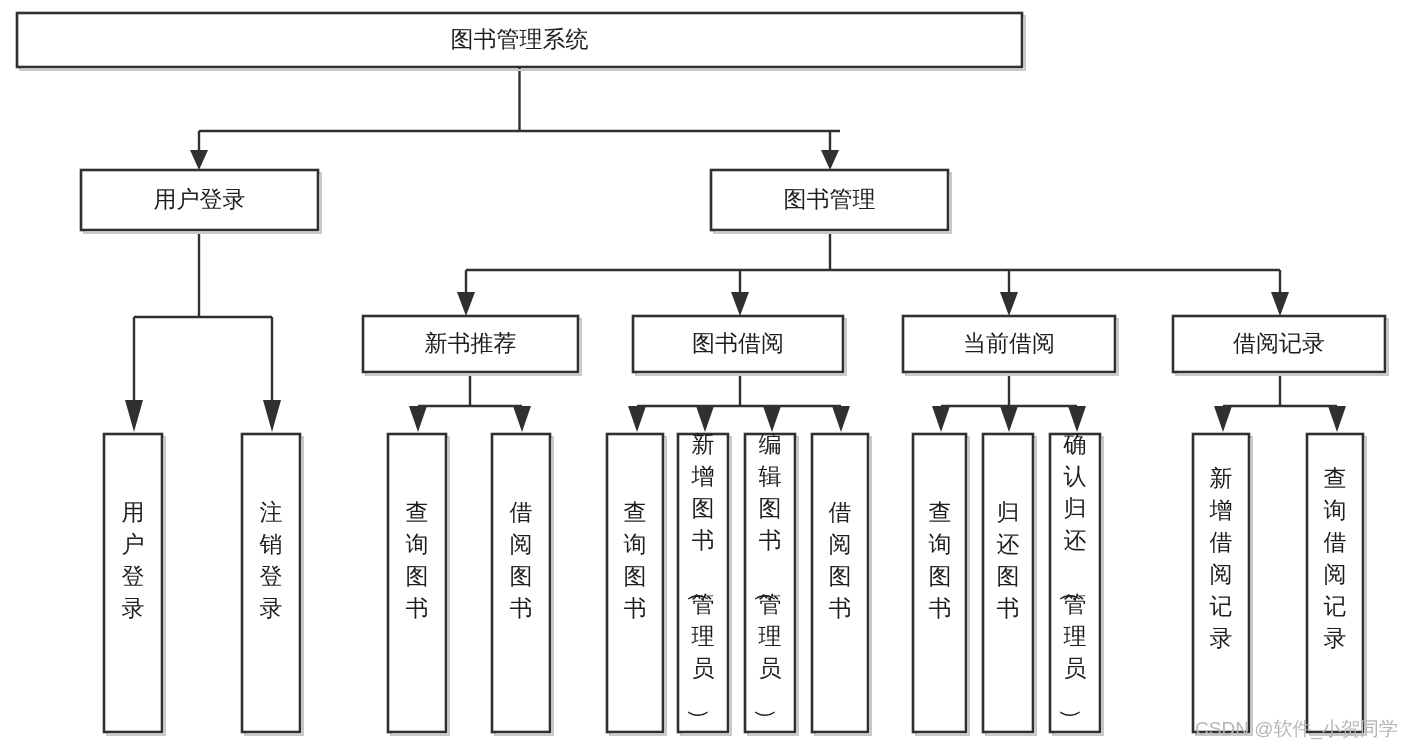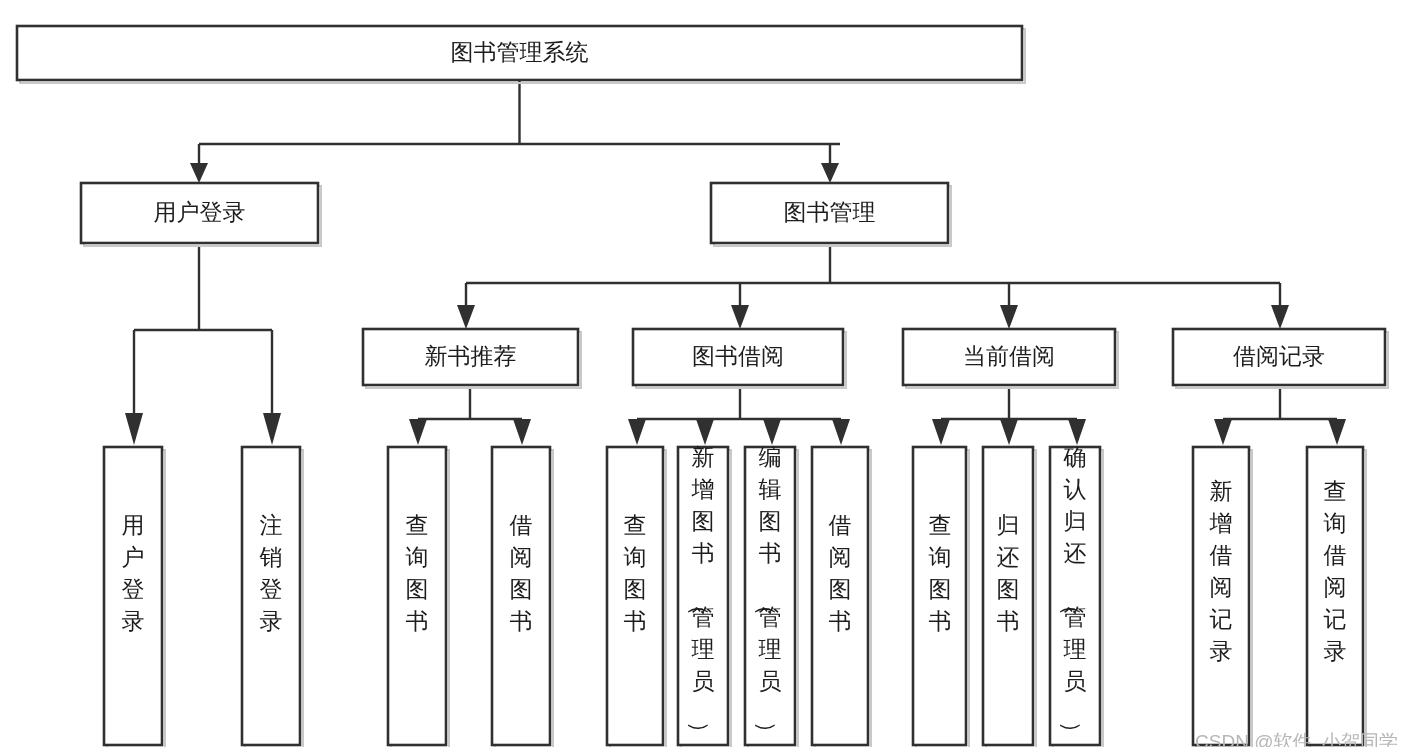--- a/index.html
+++ b/index.html
@@ -11,21 +11,20 @@
     width: 1405px;
     height: 747px;
     font-family: "Liberation Sans", "DejaVu Sans", sans-serif;
     overflow: hidden;
     position: relative;
   }
   #diagram-root {
     position: relative;
     width: 1405px;
     height: 532px;
-    margin-top: 13px;
   }
   svg.diagram-canvas {
     position: absolute;
     top: 0;
     left: 0;
     width: 1405px;
     height: 747px;
     display: block;
   }
   .node-rect {

